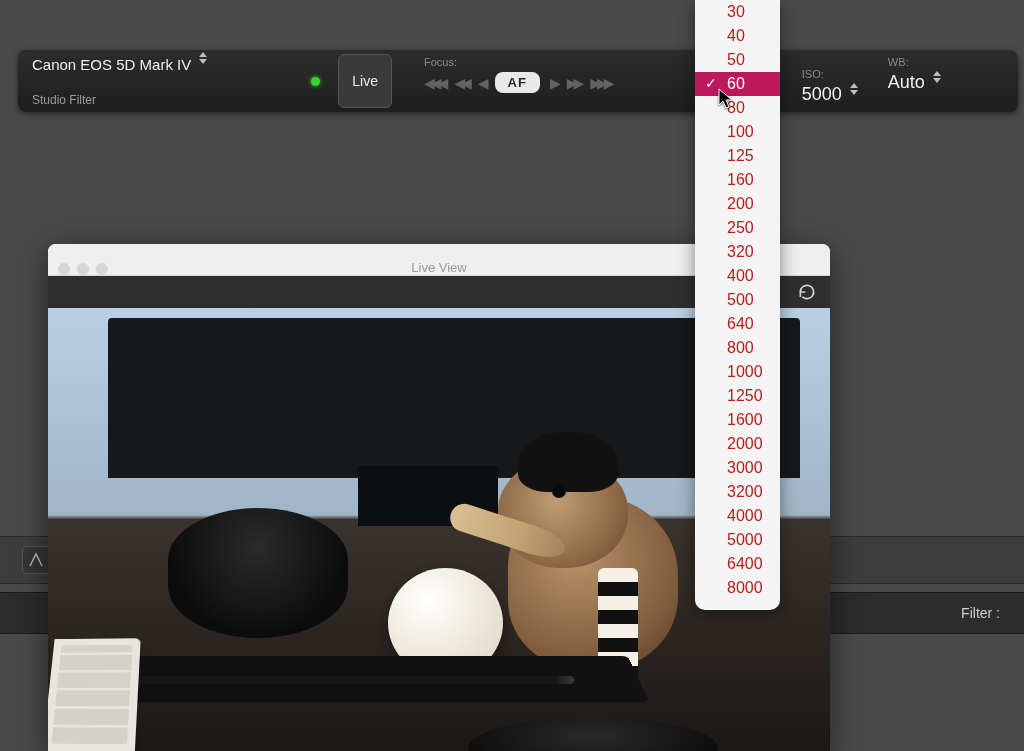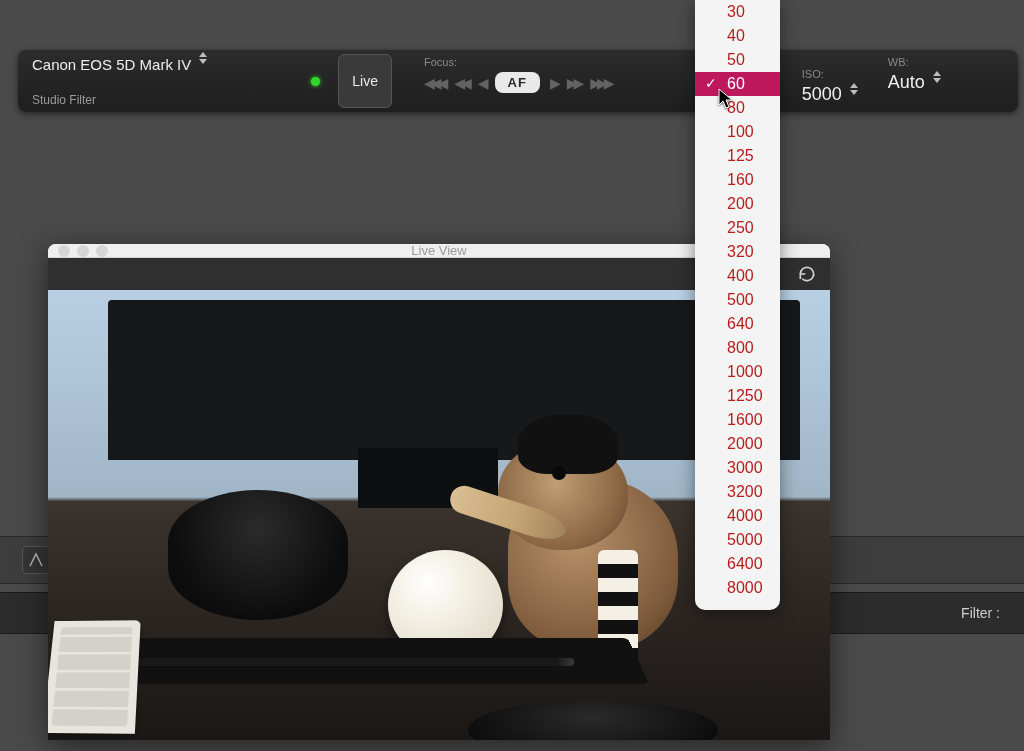--- a/index.html
+++ b/index.html
@@ -145,24 +145,24 @@
     position:absolute;
     left:48px;
     top:244px;
     width:782px;
     background:#ffffff;
     border-radius:8px 8px 0 0;
     box-shadow:0 6px 30px rgba(0,0,0,0.5);
     overflow:hidden;
   }
   .titlebar {
-    height:14px;
+    height:32px;
     background:#efefef;
     display:flex;
-    align-items:center;
+    align-items:flex-end;
     justify-content:center;
     position:relative;
     border-bottom:1px solid #d3d3d3;
     color:#9a9a9a;
     font-size:13px;
   }
   .traffic {
     position:absolute;
     left:10px;
     display:flex;

